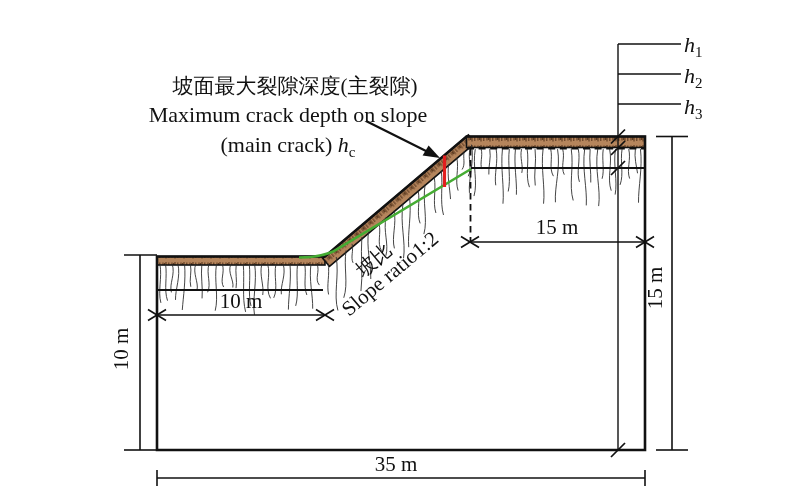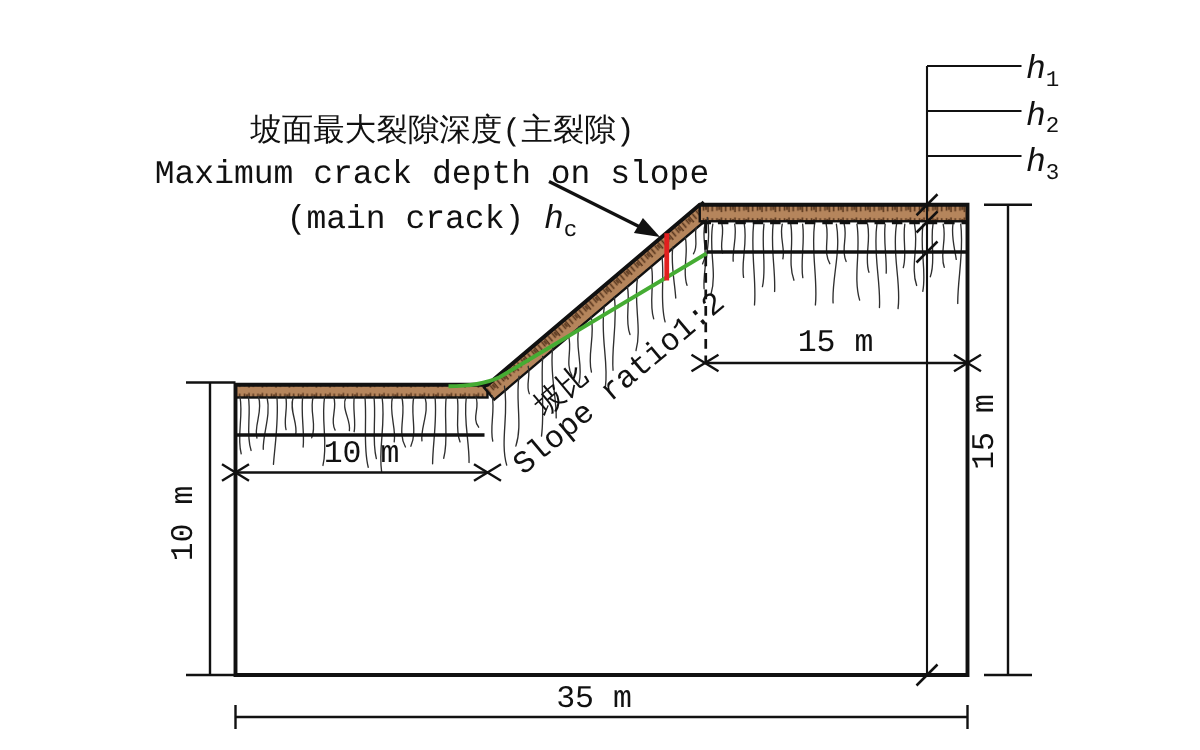--- a/index.html
+++ b/index.html
@@ -1,18 +1,18 @@
 <!DOCTYPE html>
 <html><head>
 <meta charset="utf-8">
 <style>
   html,body{margin:0;padding:0;background:#ffffff;}
   .canvas{
     position:relative;width:784px;height:500px;background:#ffffff;
-    font-family:Liberation Mono, monospace;overflow:hidden;
+    font-family:Liberation Serif, serif;overflow:hidden;
   }
   svg text{fill:#111111;}
   .dimtxt{font-size:21px;}
   .annzh{font-size:21px;}
   .annen{font-size:22px;}
   .hlab{font-size:22px;font-style:italic;}
   .hsub{font-size:15px;font-style:normal;}
   .slopelab-zh{font-size:20px;}
   .slopelab-en{font-size:21px;}
 </style>

